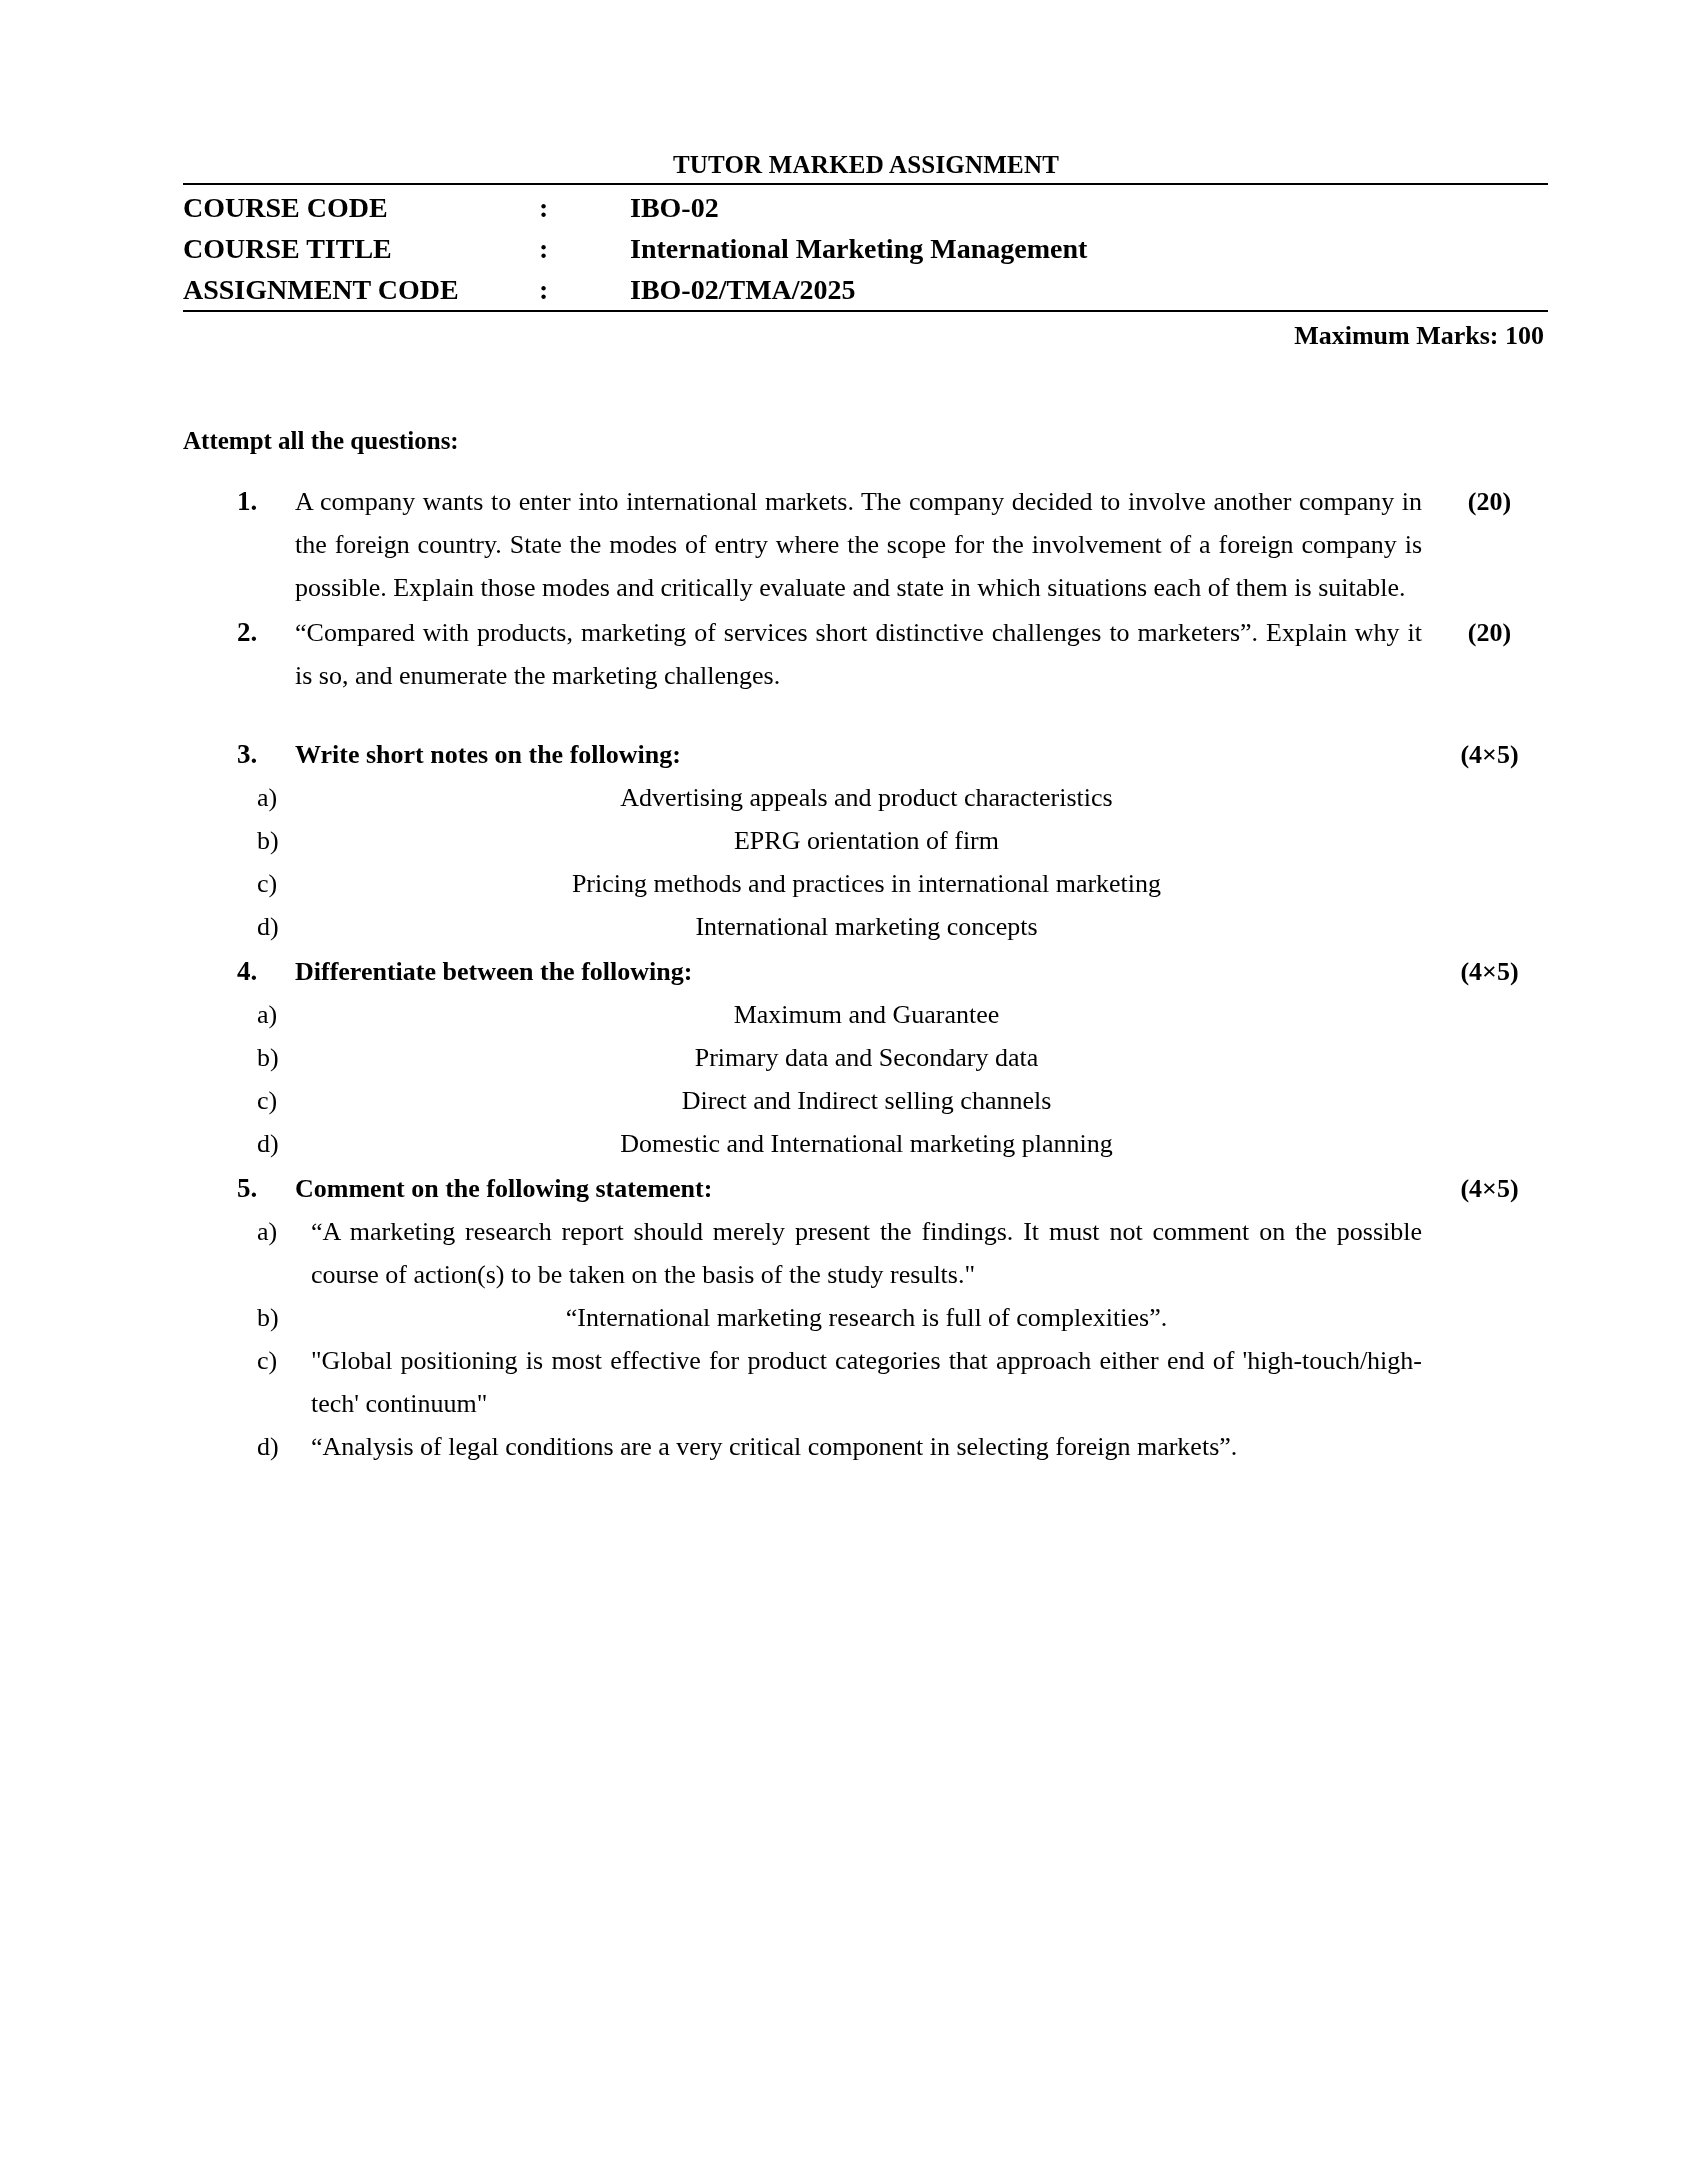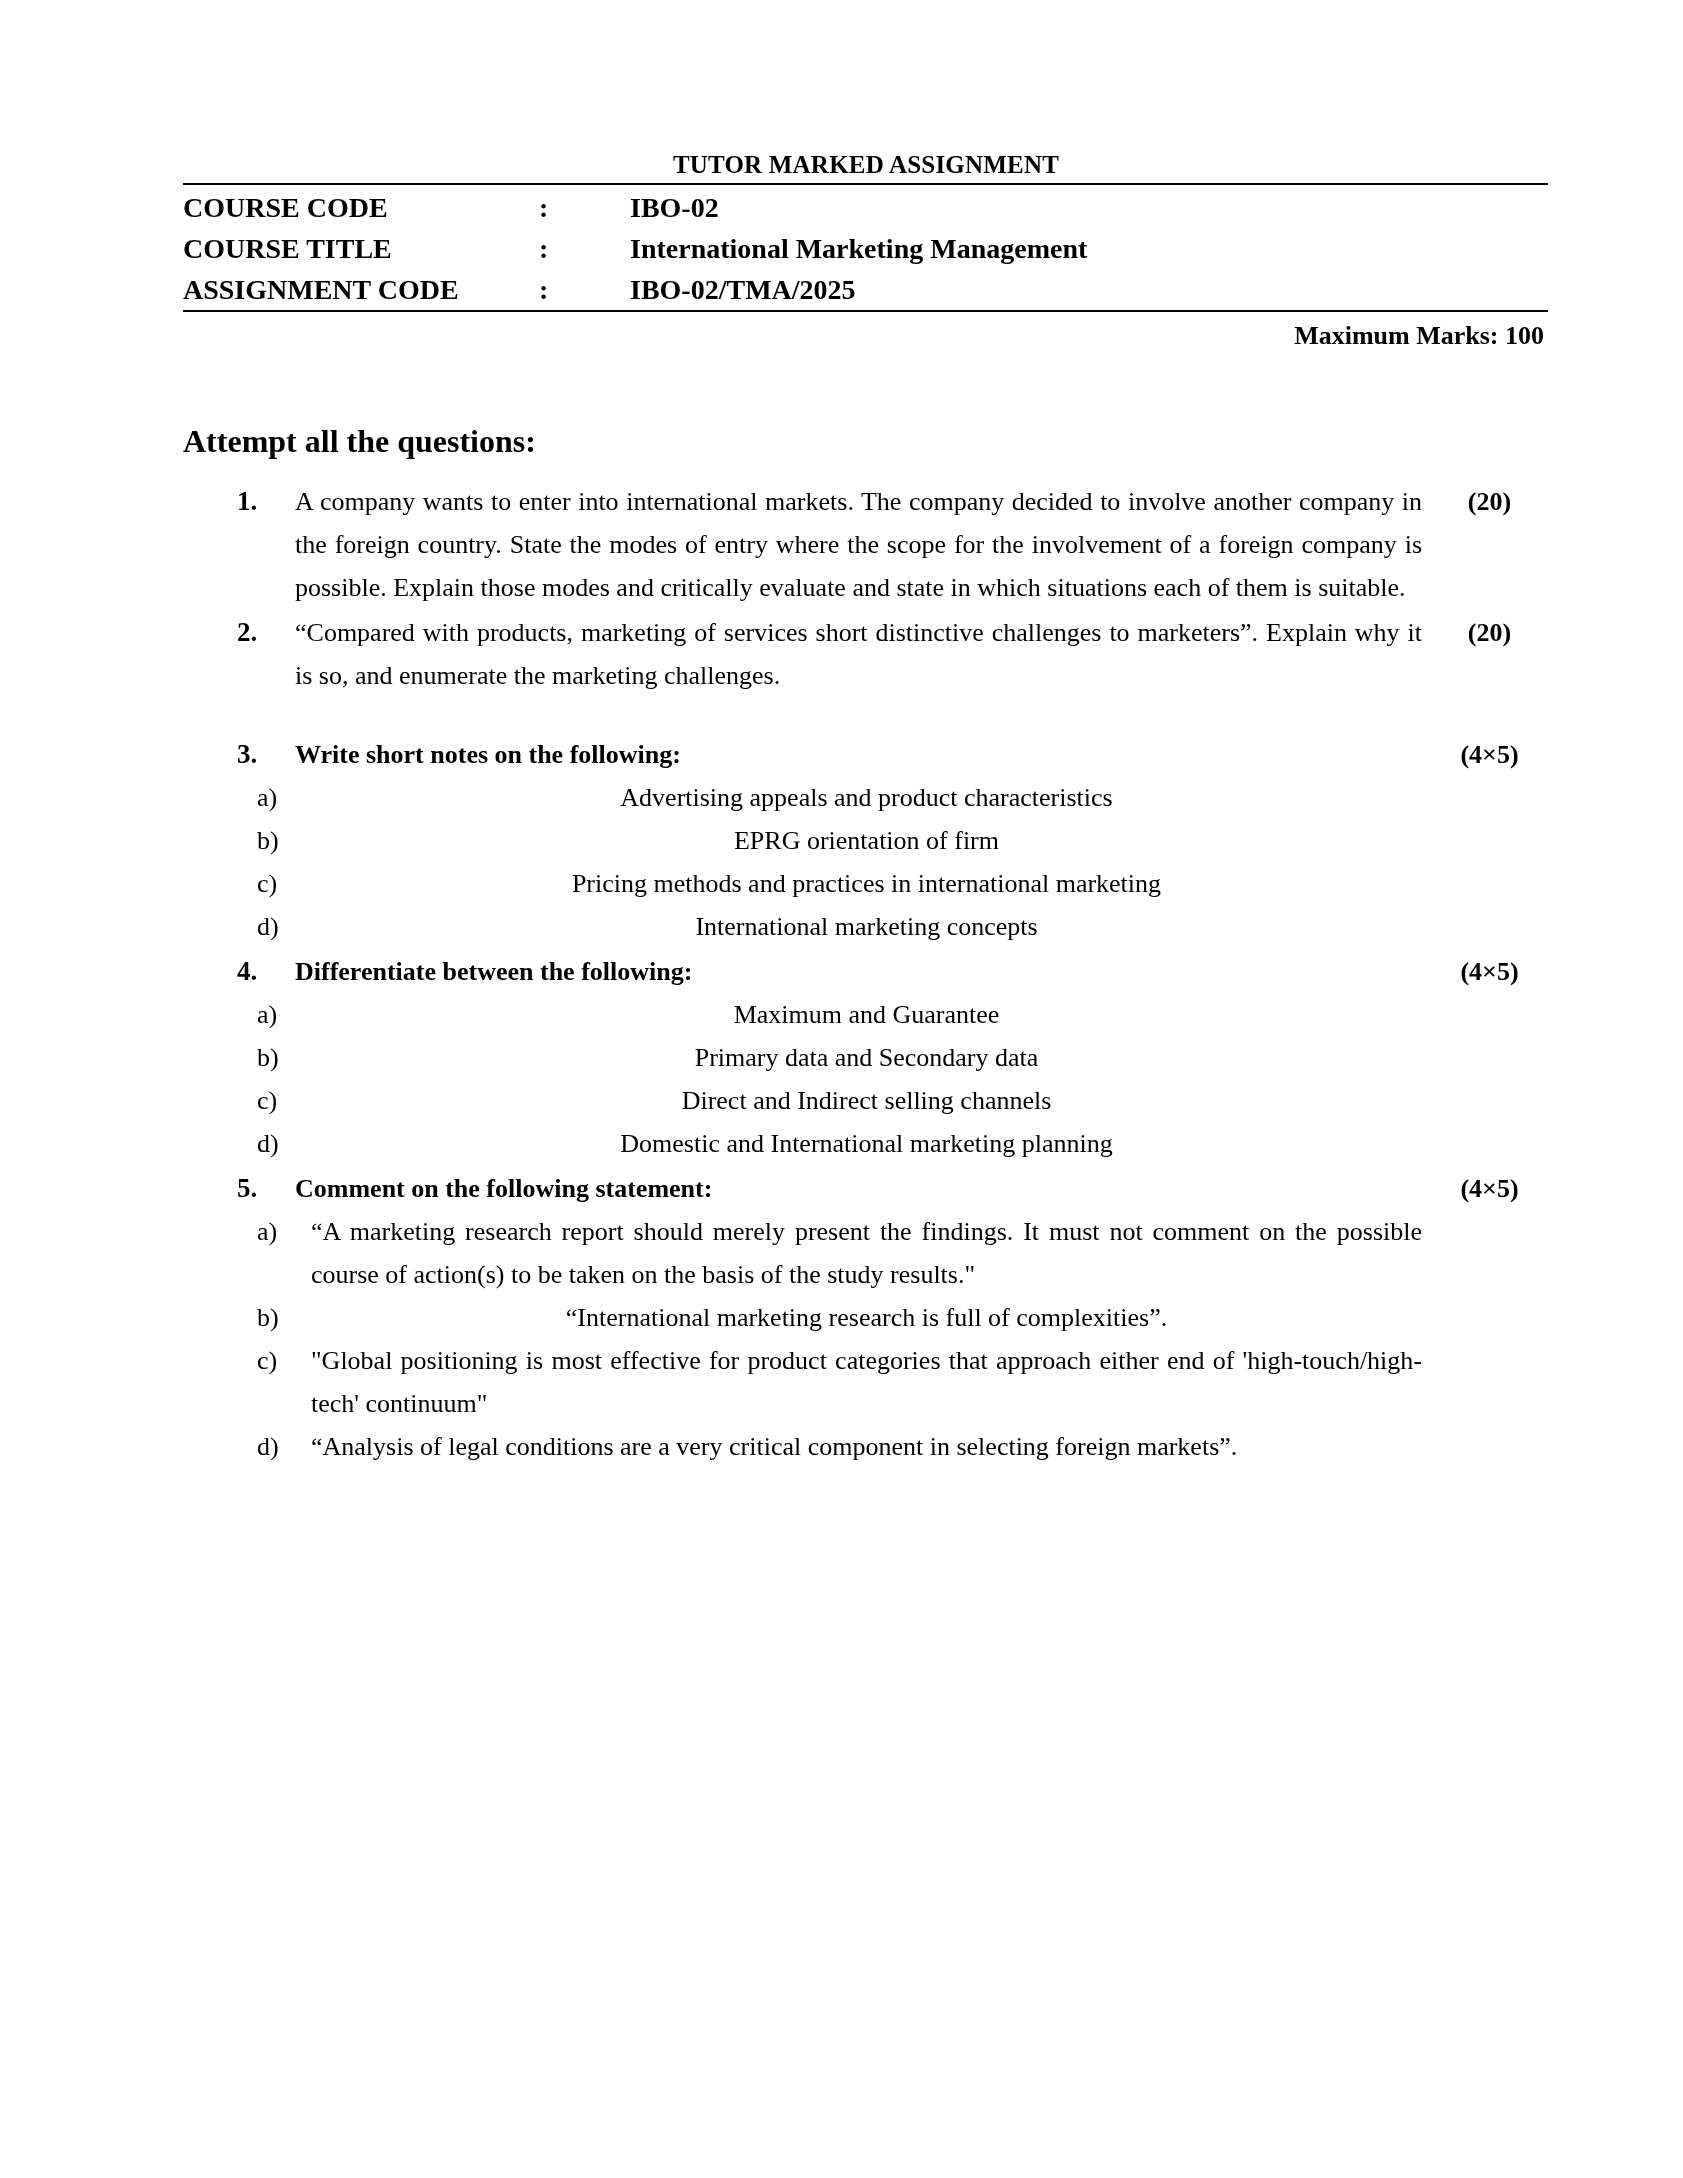--- a/index.html
+++ b/index.html
@@ -66,21 +66,21 @@
     line-height: 34px;
     margin-top: 7px;
     padding-right: 5px;
   }
 
   .attempt-line {
     position: absolute;
     left: 183px;
     top: 424px;
     font-weight: bold;
-    font-size: 32px;
+    font-size: 25px;
     line-height: 34px;
   }
 
   
   .questions {
     position: absolute;
     left: 183px;
     top: 480px;
     width: 1366px;
   }

